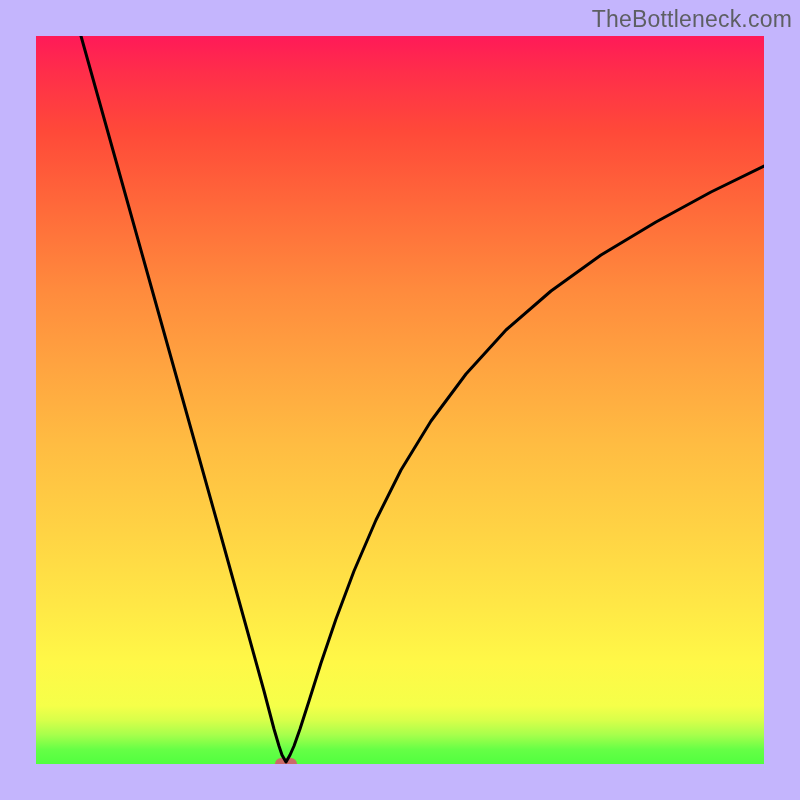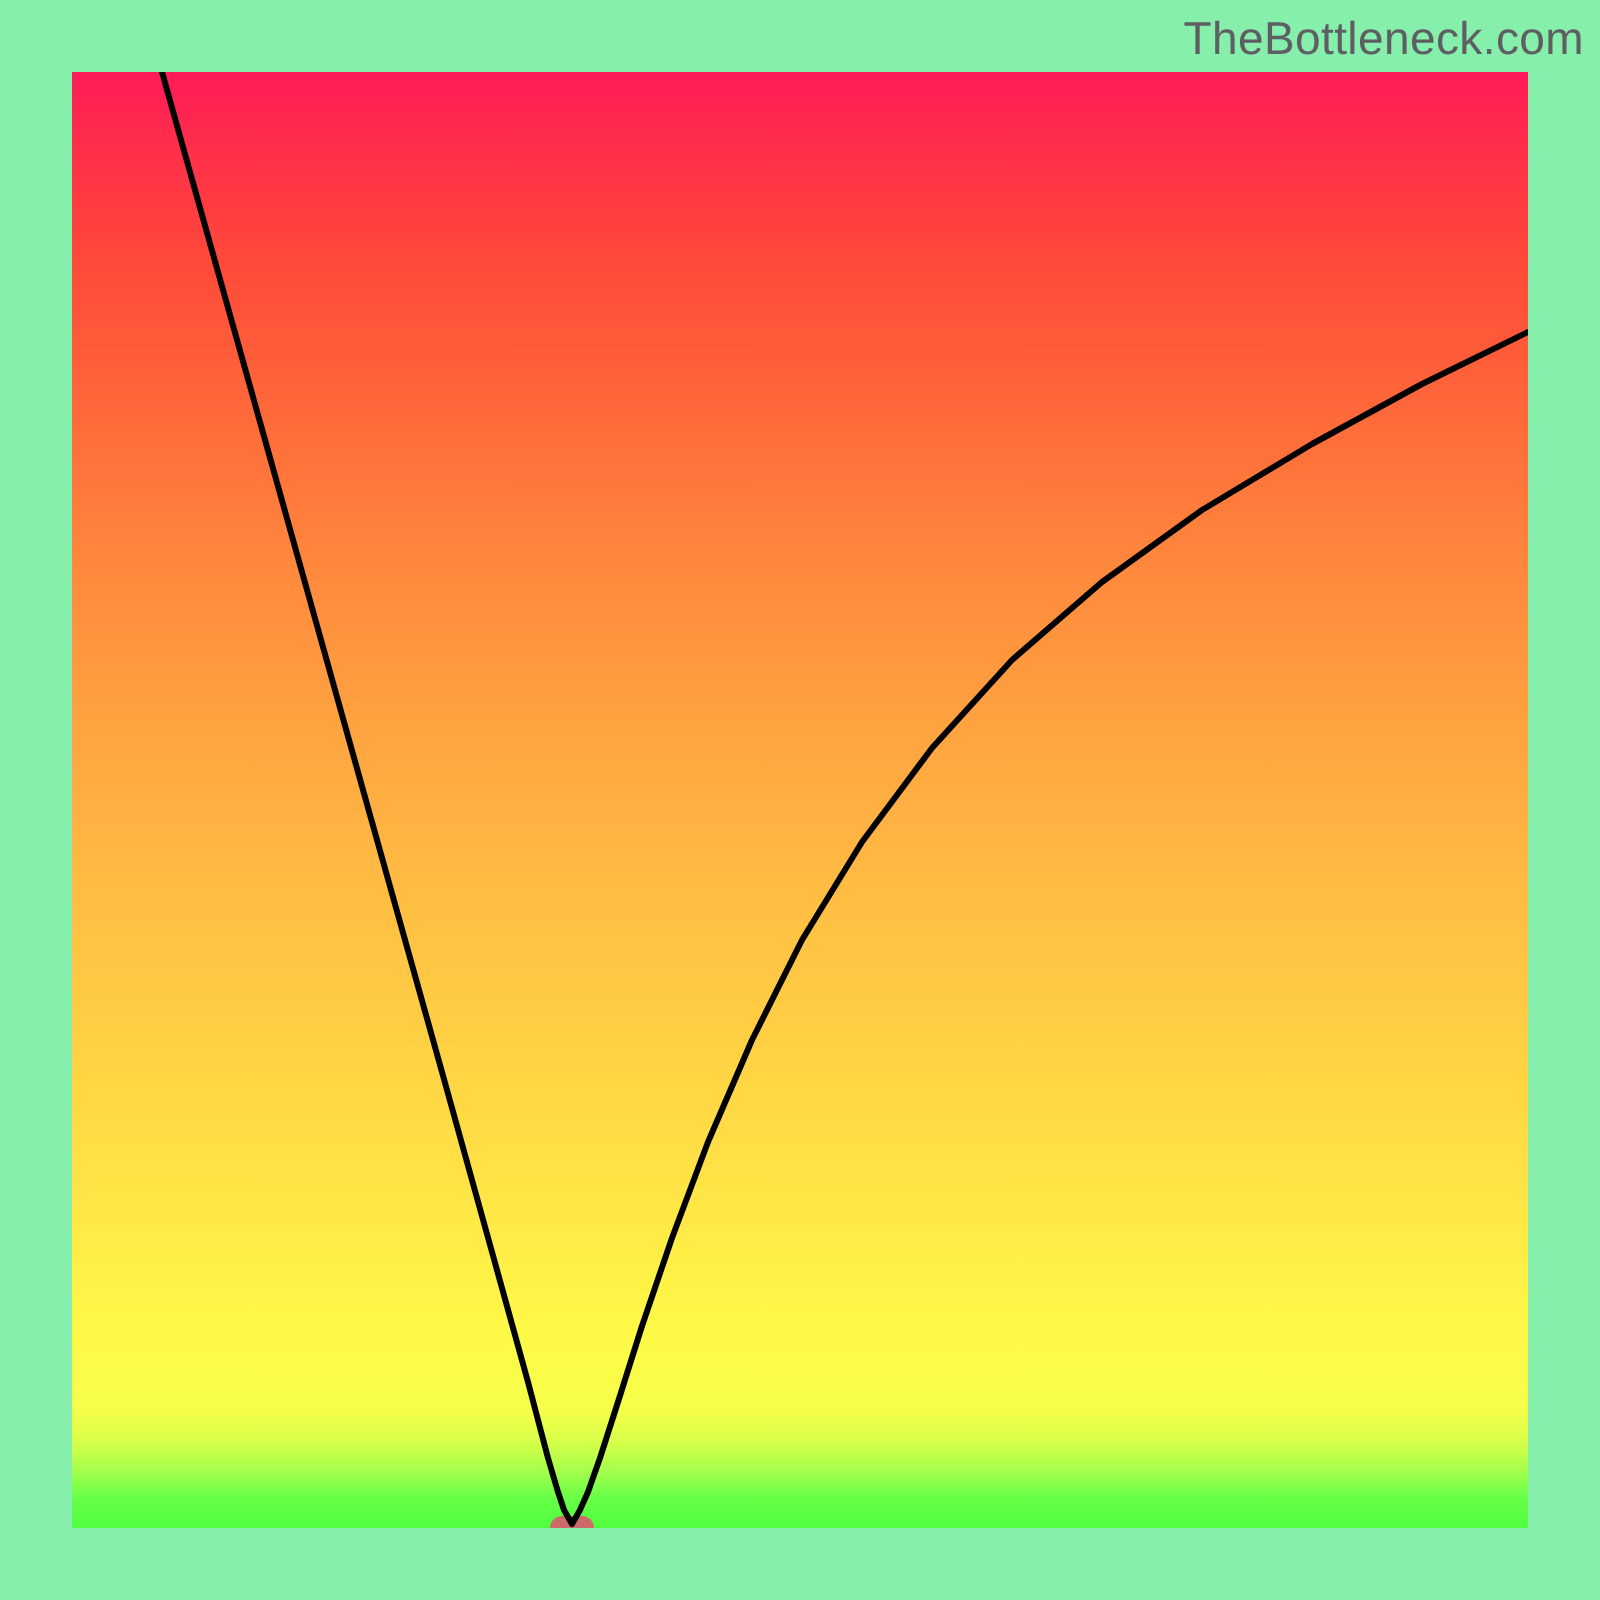--- a/index.html
+++ b/index.html
@@ -10,21 +10,21 @@
     overflow: hidden;
     background: #000;
     font-family: Arial, Helvetica, sans-serif;
   }
   .frame {
     position: absolute;
     left: 0;
     top: 0;
     width: 800px;
     height: 800px;
-    background: #86efac;
+    background: #c4b5fd;
   }
   .plot {
     position: absolute;
     left: 36px;
     top: 36px;
     width: 728px;
     height: 728px;
     overflow: hidden;
     
     background: linear-gradient(

